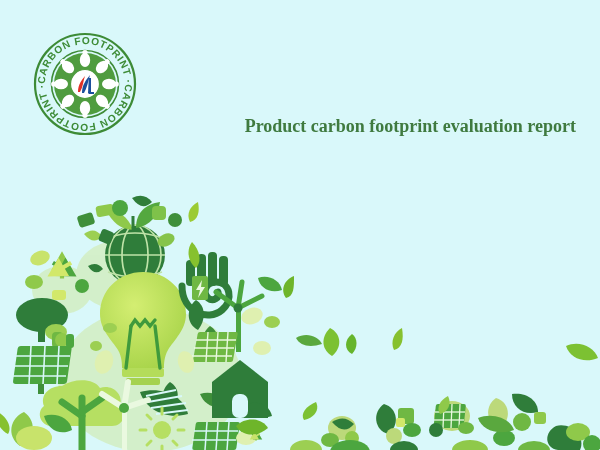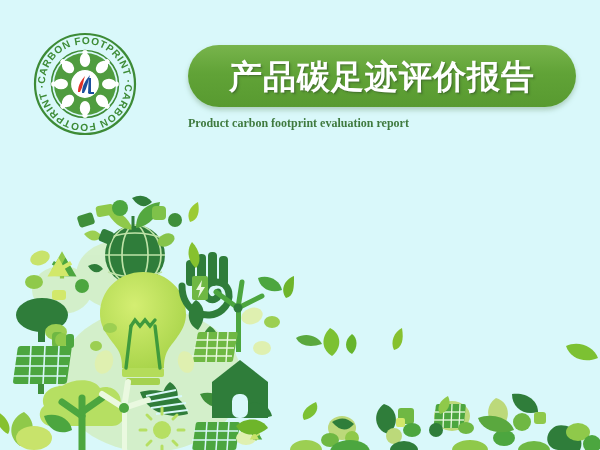--- a/index.html
+++ b/index.html
@@ -55,23 +55,23 @@
     text-shadow: 1px 1px 0 rgba(60,95,45,0.45), 2px 2px 2px rgba(50,85,40,0.30);
     font-family: "DejaVu Sans", "Liberation Sans", sans-serif;
   }
 
   
   #subtitle {
     position: absolute;
     left: 188px;
     top: 116px;
     width: 388px;
-    text-align: left;
+    text-align: right;
     color: #3f7a3f;
-    font-size: 12px;
+    font-size: 18px;
     font-weight: bold;
     font-family: "Liberation Serif", "DejaVu Serif", serif;
     white-space: nowrap;
   }
 
   
   #artwork {
     position: absolute;
     left: 0;
     top: 150px;
@@ -142,23 +142,20 @@
       <circle cx="52" cy="52" r="14.5" fill="#ffffff" stroke="#4f9c3f" stroke-width="1.2"></circle>
       <g>
         <path d="M 45,60 C 45,52 49,48 52,44 C 50,50 50,55 47,60 Z" fill="#e03127"></path>
         <path d="M 49,61 C 49,53 53,48 57,43 C 55,50 54,56 51,61 Z" fill="#1b4f9c"></path>
         <path d="M 55,61 L 58,61 L 58,46 L 55.8,46 Z" fill="#1b4f9c"></path>
         <path d="M 55.5,60 L 61,60 L 61,62 L 55.5,62 Z" fill="#1b4f9c"></path>
       </g>
     </svg>
   </div>
 
-  <div id="title-banner">
-    <span id="title-banner-text">产品碳足迹评价报告</span>
-  </div>
 
   <div id="subtitle">Product carbon footprint evaluation report</div>
 
   <div id="artwork">
     <svg width="600" height="300" viewBox="0 0 600 300" xmlns="http://www.w3.org/2000/svg">
       <defs>
         <radialGradient id="bulbGrad" cx="40%" cy="35%" r="70%">
           <stop offset="0%" stop-color="#d4ee72"></stop>
           <stop offset="100%" stop-color="#a8d44a"></stop>
         </radialGradient>

